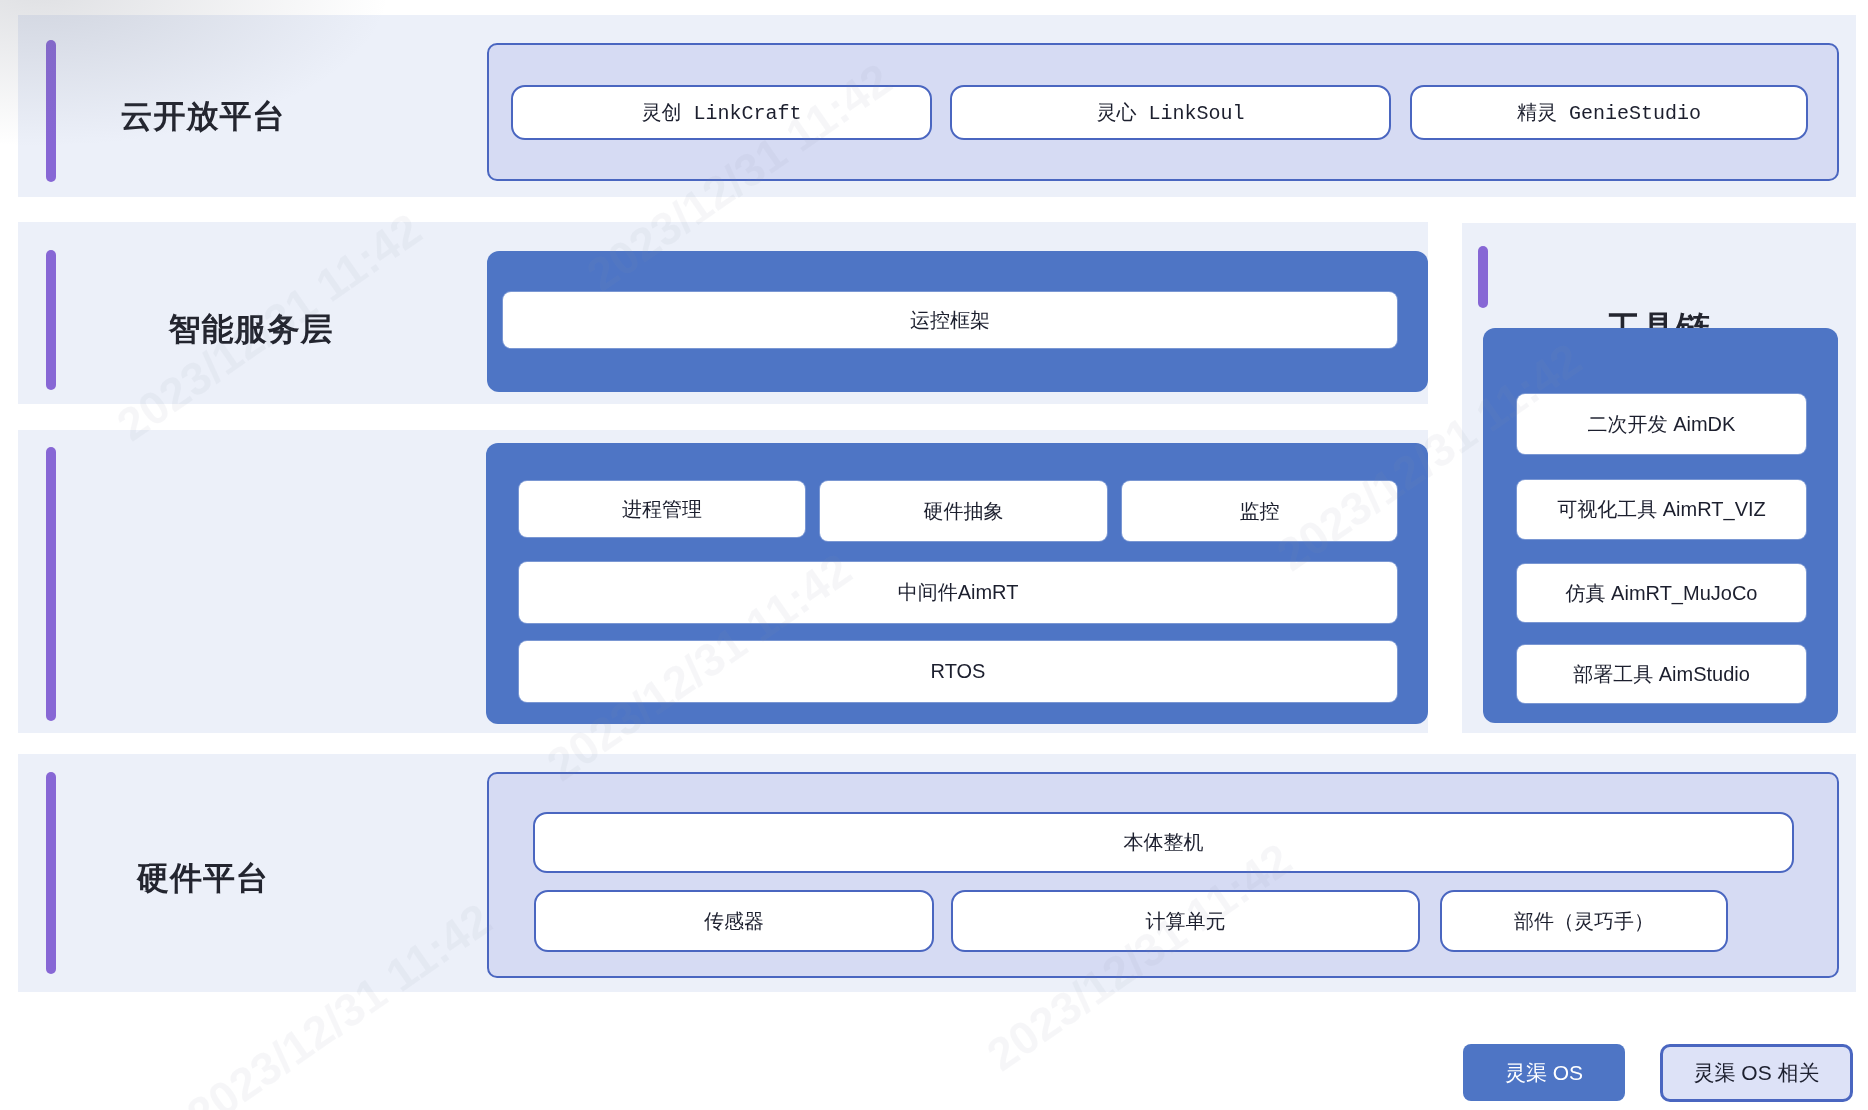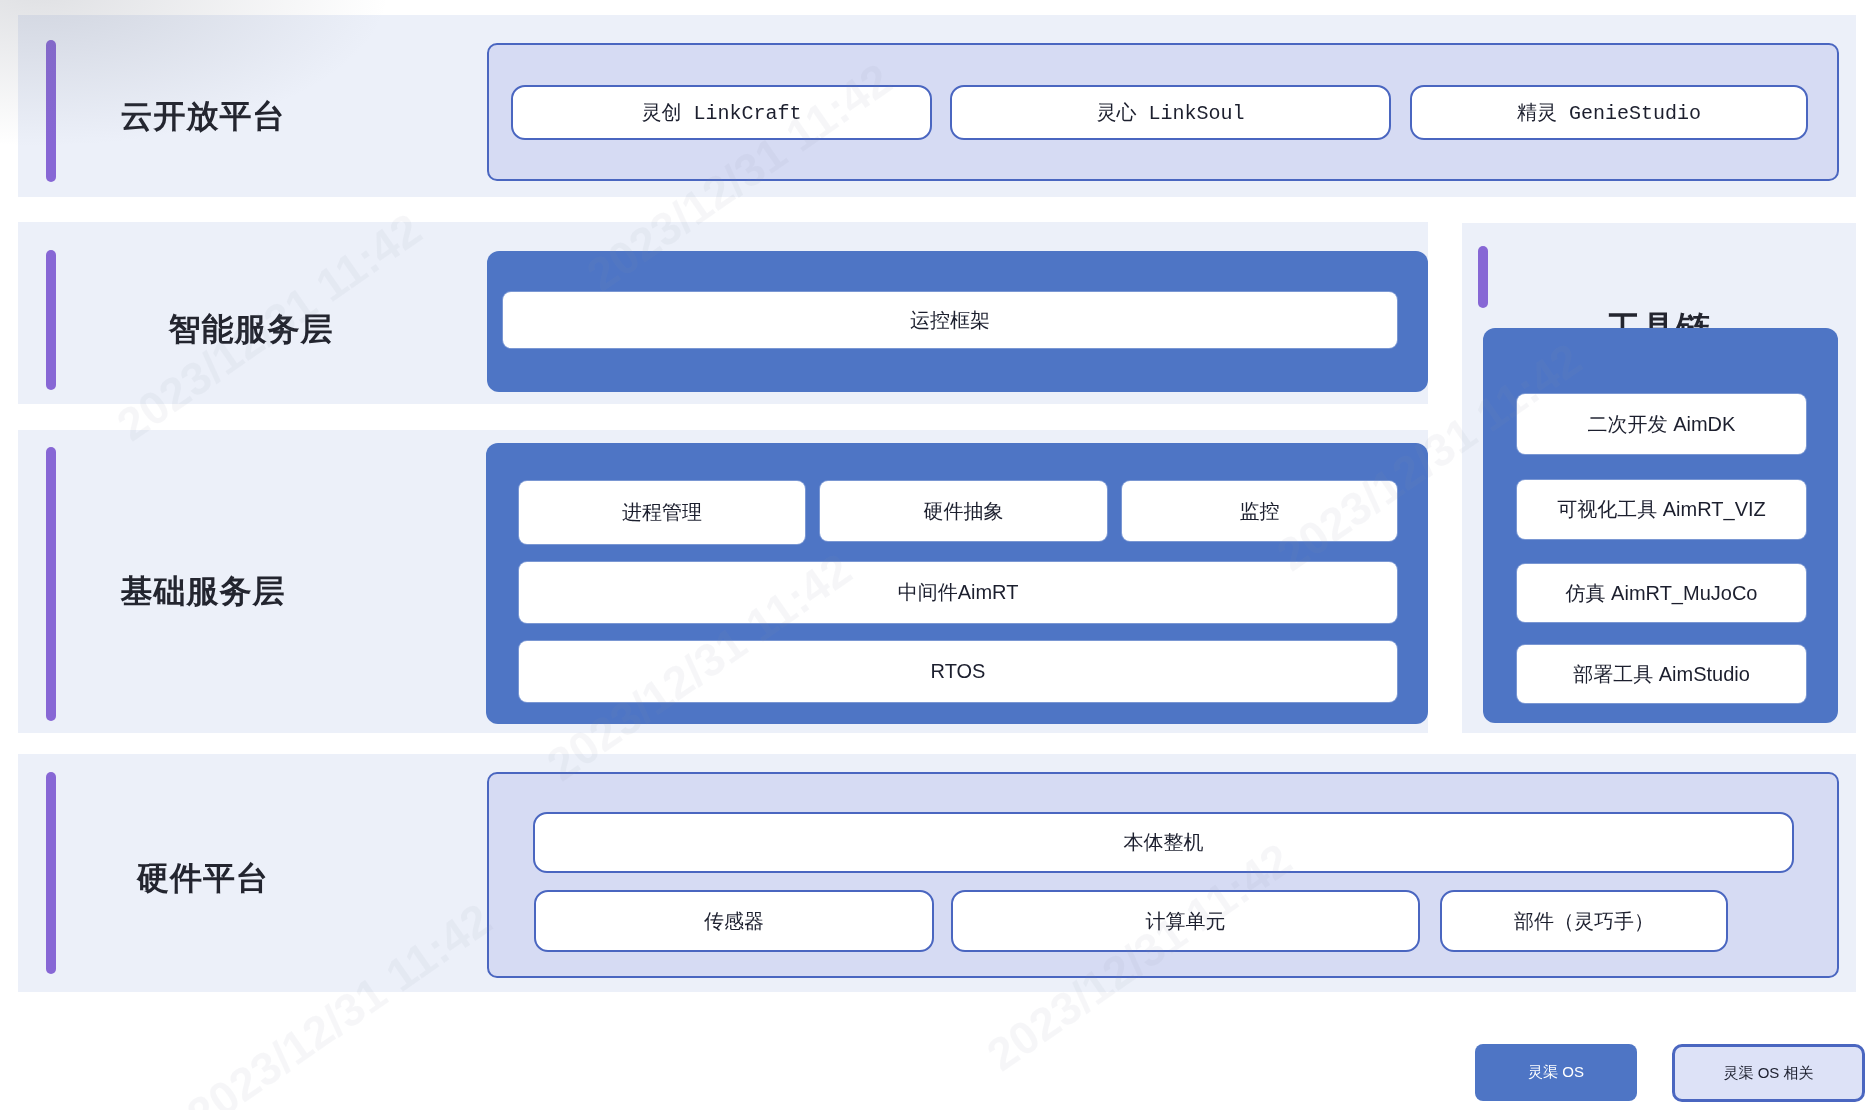--- a/index.html
+++ b/index.html
@@ -58,41 +58,41 @@
 
   
   #box-linkcraft{left:511px;top:85px;width:421px;height:55px;}
   #box-linksoul{left:950px;top:85px;width:441px;height:55px;}
   #box-geniestudio{left:1410px;top:85px;width:398px;height:55px;text-align:right;}
 
   
   #box-motion{left:503px;top:292px;width:894px;height:56px;}
 
   
-  #box-process{left:519px;top:481px;width:286px;height:63px;font-family:Liberation Serif, serif;}
+  #box-process{left:519px;top:481px;width:286px;height:56px;font-family:Liberation Serif, serif;}
   #box-hal{left:820px;top:481px;width:287px;height:60px;}
   #box-monitor{left:1122px;top:481px;width:275px;height:60px;}
   #box-middleware{left:519px;top:562px;width:878px;height:61px;}
   #box-rtos{left:519px;top:641px;width:878px;height:61px;}
 
   
   #box-aimdk{left:1517px;top:394px;width:289px;height:60px;}
   #box-aimrtviz{left:1517px;top:480px;width:289px;height:59px;}
   #box-mujoco{left:1517px;top:564px;width:289px;height:58px;}
   #box-aimstudio{left:1517px;top:645px;width:289px;height:58px;}
 
   
   #box-robot{left:533px;top:812px;width:1261px;height:61px;}
   #box-sensor{left:534px;top:890px;width:400px;height:62px;}
   #box-compute{left:951px;top:890px;width:469px;height:62px;}
   #box-parts{left:1440px;top:890px;width:288px;height:62px;}
 
   
   .legend-chip{position:absolute;display:flex;align-items:center;justify-content:center;
-    font-size:15px;box-sizing:border-box;white-space:nowrap;margin-left:12px;}
+    font-size:21px;box-sizing:border-box;white-space:nowrap;}
   #legend-os{left:1463px;top:1044px;width:162px;height:57px;background:#4e75c5;color:#ffffff;border-radius:8px;}
   #legend-os-related{left:1660px;top:1044px;width:193px;height:58px;background:#dde2f7;
     color:#1c1f2e;border:3px solid #4a66c0;border-radius:10px;}
 </style>
 </head>
 <body>
 
 <div class="stage">
 
   <span class="wm">2023/12/31 11:42</span>
@@ -110,21 +110,20 @@
 
   <div class="accent" id="accent-cloud"></div>
   <div class="accent" id="accent-intelligent"></div>
   <div class="accent" id="accent-toolchain"></div>
   <div class="accent" id="accent-foundation"></div>
   <div class="accent" id="accent-hardware"></div>
 
   <div class="row-title" id="title-cloud">云开放平台</div>
   <div class="row-title" id="title-intelligent">智能服务层</div>
   <div id="title-toolchain">工具链</div>
-  <div class="row-title" id="title-foundation">基础服务层</div>
   <div class="row-title" id="title-hardware">硬件平台</div>
 
   <div class="lav-container" id="container-cloud"></div>
   <div class="box on-lav" id="box-linkcraft">灵创 LinkCraft</div>
   <div class="box on-lav" id="box-linksoul">灵心 LinkSoul</div>
   <div class="box on-lav" id="box-geniestudio">精灵 GenieStudio</div>
 
   <div class="blue-container" id="container-intelligent"></div>
   <div class="box on-blue" id="box-motion">运控框架</div>
 

